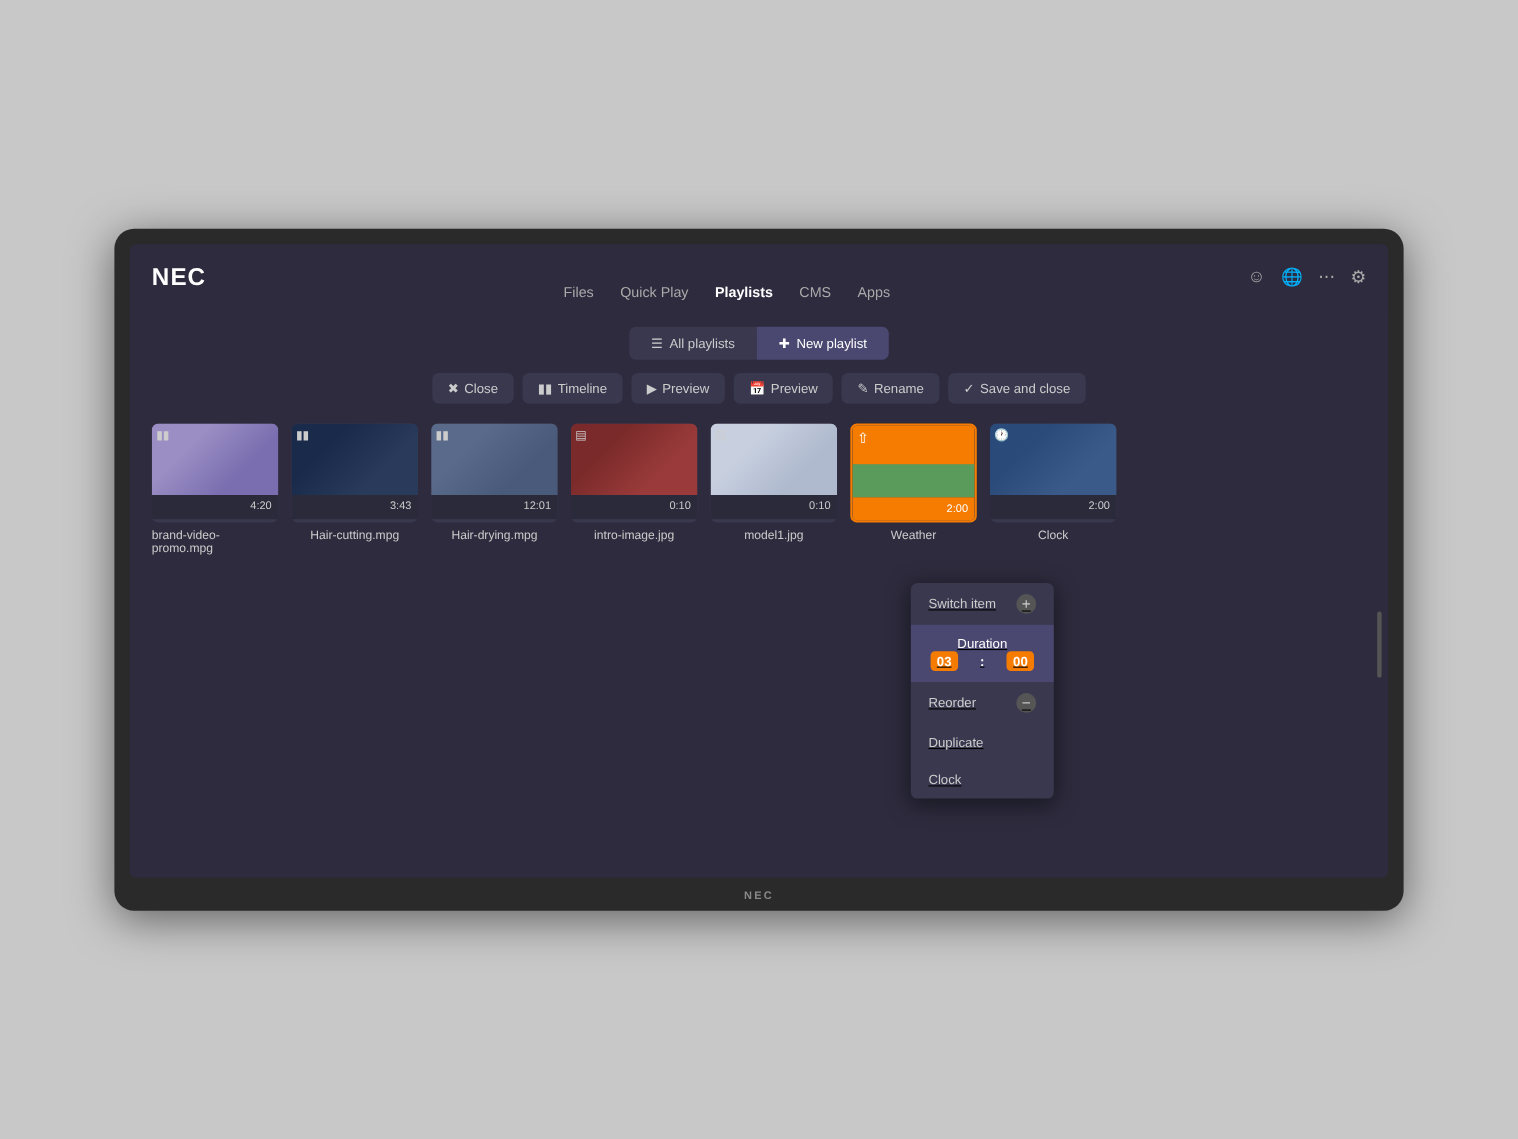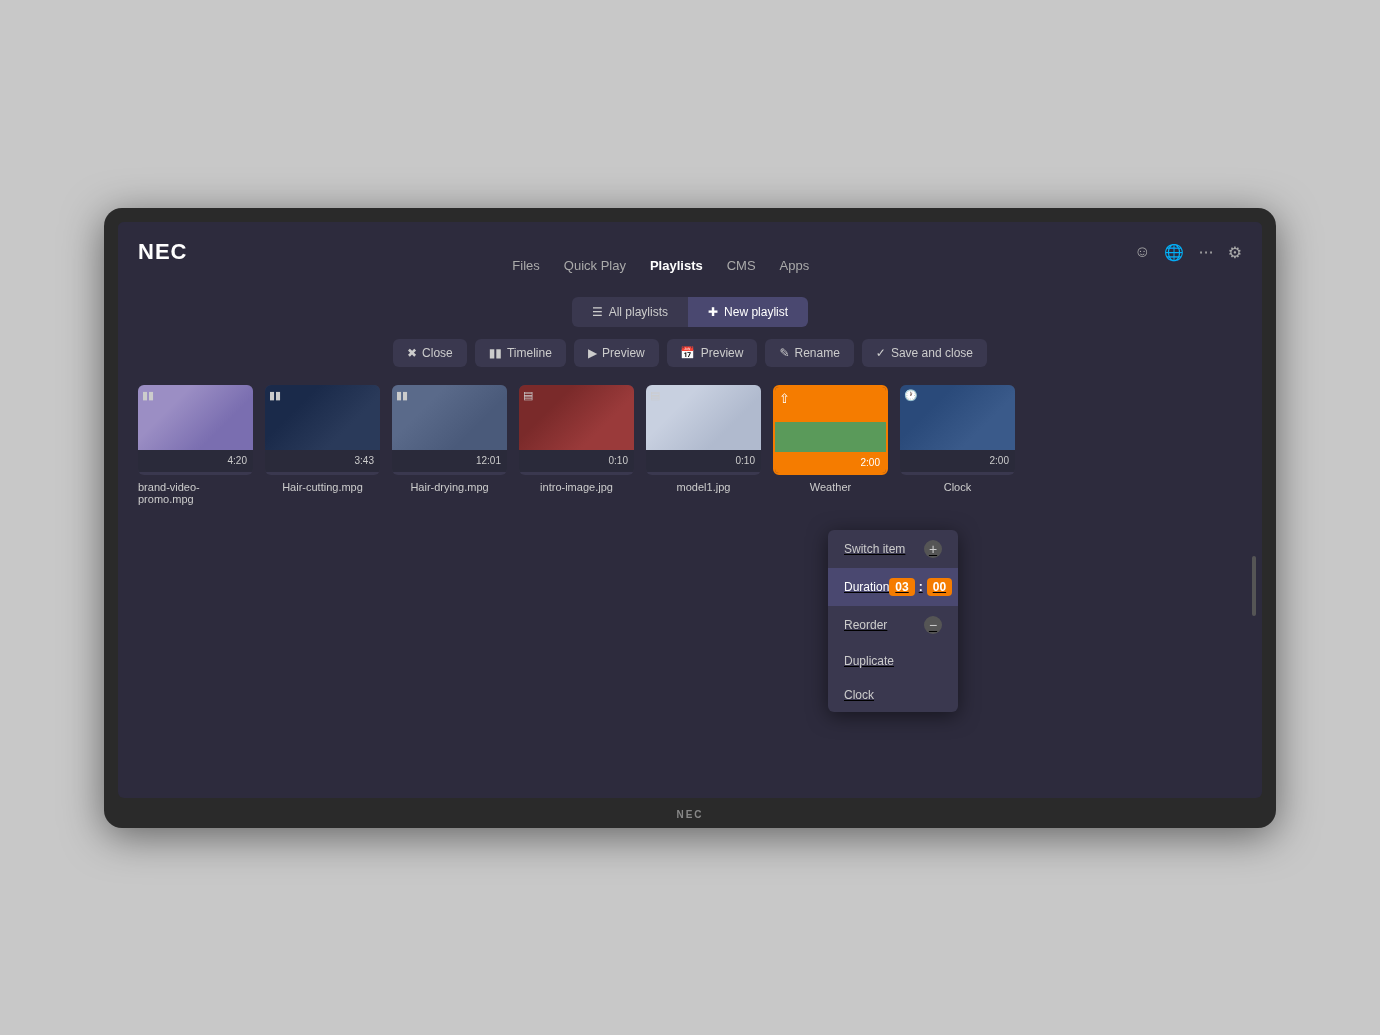--- a/index.html
+++ b/index.html
@@ -245,21 +245,21 @@
     }
     .ctx-item {
       padding: 10px 16px;
       color: #ccc;
       font-size: 12px;
       cursor: pointer;
       display: flex;
       align-items: center;
       justify-content: space-between;
     }
-    .ctx-item.active-ctx { background: #4a4870; color: #fff; }
+    .ctx-item.active-ctx { background: #4a4870; color: #fff; flex-direction: column; }
     .ctx-plus {
       width: 18px;
       height: 18px;
       background: #555;
       border-radius: 50%;
       display: flex;
       align-items: center;
       justify-content: center;
       font-size: 14px;
       color: #ccc;
@@ -271,21 +271,21 @@
       border-radius: 50%;
       display: flex;
       align-items: center;
       justify-content: center;
       font-size: 14px;
       color: #ccc;
     }
     .duration-input-group {
       display: flex;
       align-items: center;
-      gap: 4px;
+      gap: 20px;
     }
     .duration-badge {
       background: #f57c00;
       color: #fff;
       font-size: 12px;
       padding: 2px 6px;
       border-radius: 4px;
       font-weight: bold;
     }
     .duration-colon { color: #fff; font-weight: bold; }

